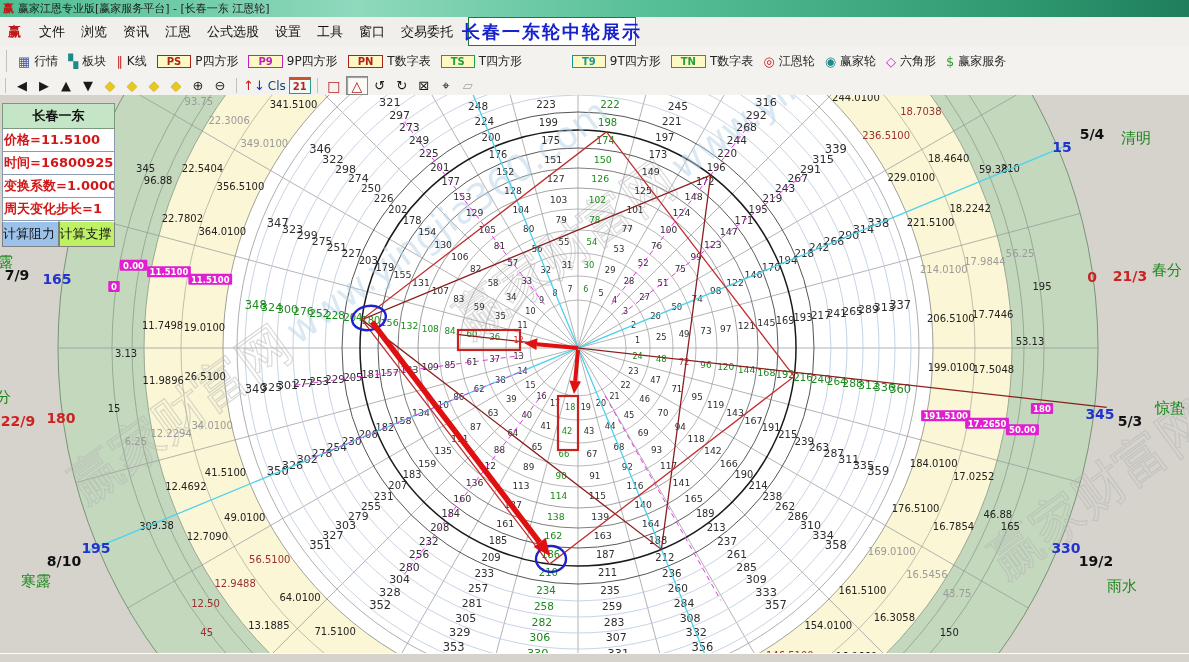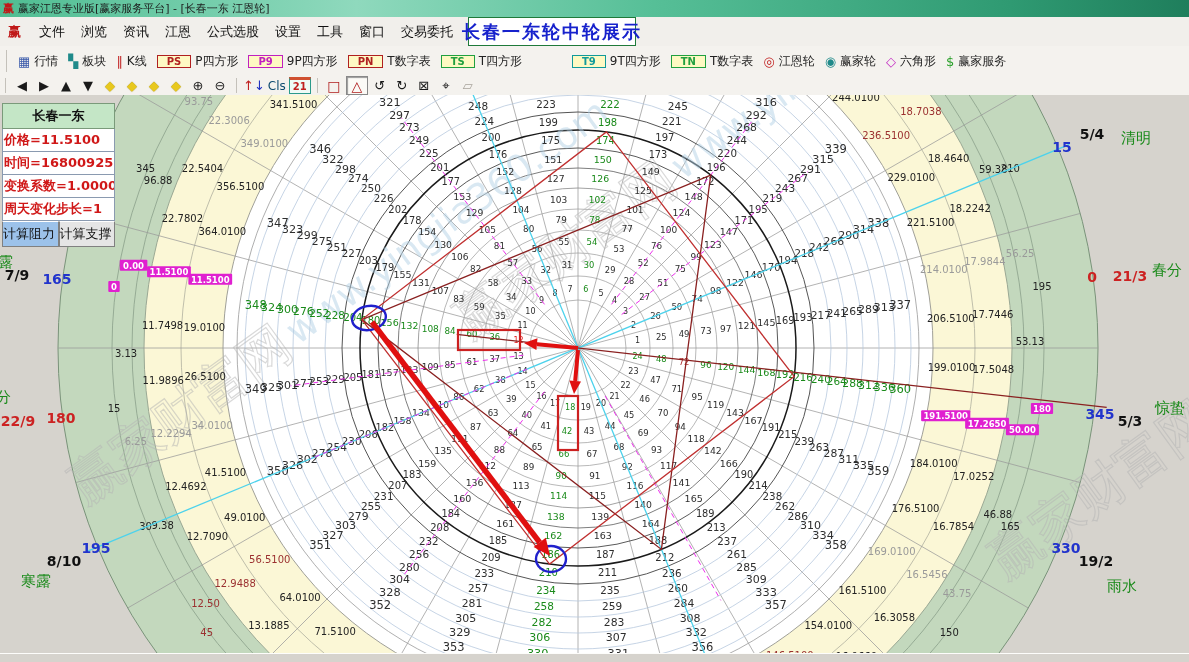--- a/index.html
+++ b/index.html
@@ -46,21 +46,21 @@
   
   #panel{position:absolute;left:2px;top:8px;width:113px;font-size:13px;}
   #panel .hdr{background:#c4e6c6;border:1px solid #7a9a7a;color:#111;font-weight:bold;
     text-align:center;padding:3px 0;}
   #panel .row{background:#ffffff;border:1px solid #8a9ab0;border-top:none;color:#d01818;
     font-weight:bold;padding:2px 1px;white-space:nowrap;overflow:hidden;}
   #panel .btns{display:flex;}
   #panel .btn{flex:1;text-align:left;padding:3px 0;border:1px solid #808080;
     border-top:1px solid #fff;color:#111;cursor:default;}
   #panel .btn.b1{background:#9cc2ea;}
-  #panel .btn.b2{background:#e5e5e5;}
+  #panel .btn.b2{background:#bef264;}
   
   #statusbar{position:absolute;left:0;top:653px;width:1189px;height:9px;background:#d6d3cd;
     border-top:1px solid #fdfdfb;}
   svg text{user-select:none;}
 </style>
 </head>
 <body>
 
 <div id="app">
   <div id="titlebar">

